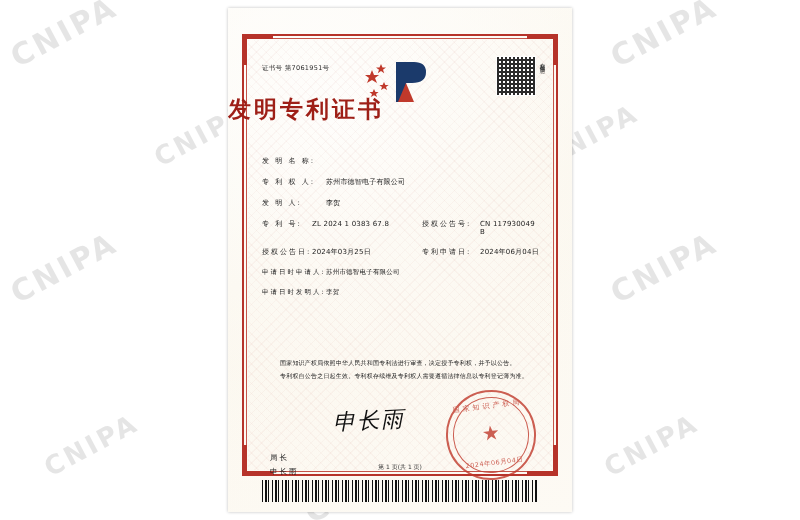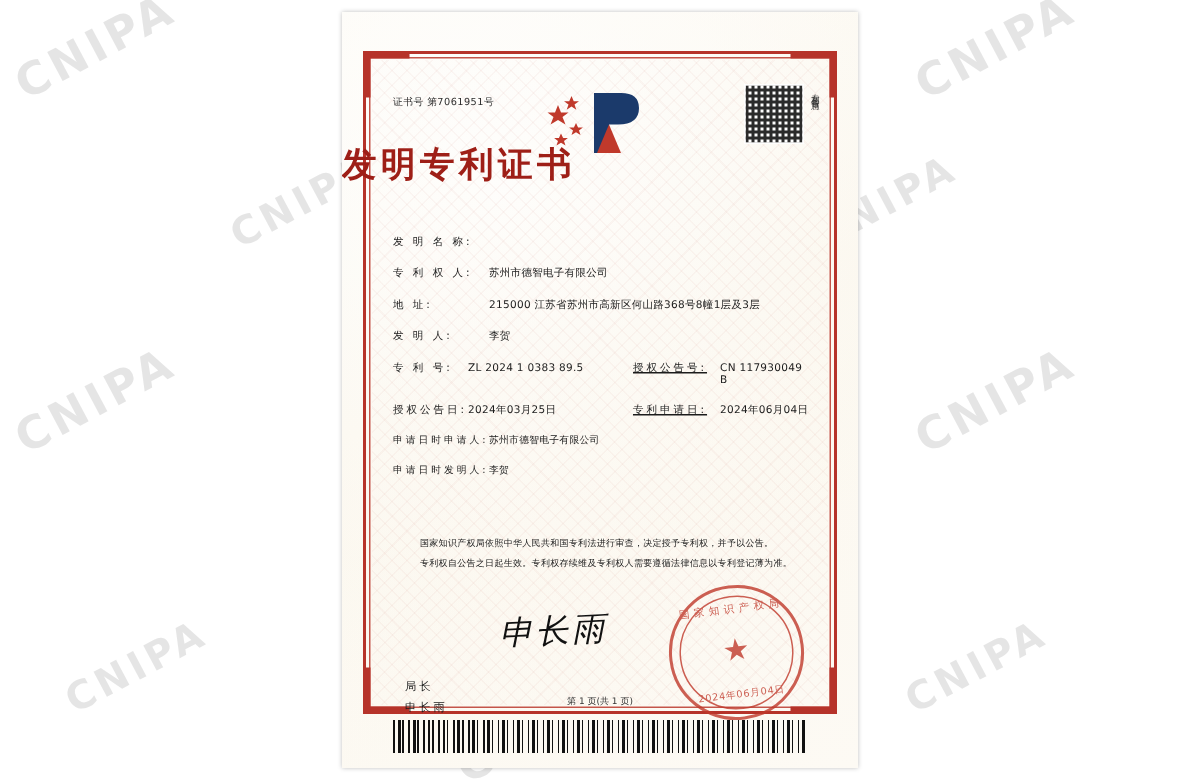--- a/index.html
+++ b/index.html
@@ -152,21 +152,21 @@
     flex: 1 1 auto;
     letter-spacing: 0.2px;
   }
   .row.two-col .col {
     display: flex;
     align-items: baseline;
   }
   .row.two-col .col.left { width: 160px; flex: 0 0 160px; }
   .row.two-col .col.right { flex: 1 1 auto; }
   .row.two-col .col .label { width: 50px; flex: 0 0 50px; }
-  .row.two-col .col.right .label { width: 58px; flex: 0 0 58px; text-decoration: underline; }
+  .row.two-col .col.right .label { width: 58px; flex: 0 0 58px; }
   .row.small .label, .row.small .value { font-size: 6.5px; }
 
   
   .note {
     position: absolute;
     left: 40px;
     right: 36px;
     top: 350px;
     font-size: 6px;
     line-height: 1.8;
@@ -338,34 +338,30 @@
 
       <div class="row">
         <div class="label">发 明 名 称:</div>
       </div>
 
       <div class="row">
         <div class="label">专 利 权 人:</div>
         <div class="value">苏州市德智电子有限公司</div>
       </div>
 
-      <div class="row">
-        <div class="label">地       址:</div>
-        <div class="value">215000 江苏省苏州市高新区何山路368号8幢1层及3层</div>
-      </div>
 
       <div class="row">
         <div class="label">发 明 人:</div>
         <div class="value">李贺</div>
       </div>
 
       <div class="row two-col">
         <div class="col left">
           <div class="label">专 利 号:</div>
-          <div class="value">ZL 2024 1 0383 89.5</div>
+          <div class="value">ZL 2024 1 0383 67.8</div>
         </div>
         <div class="col right">
           <div class="label">授权公告号:</div>
           <div class="value">CN 117930049 B</div>
         </div>
       </div>
 
       <div class="row two-col">
         <div class="col left">
           <div class="label">授权公告日:</div>

